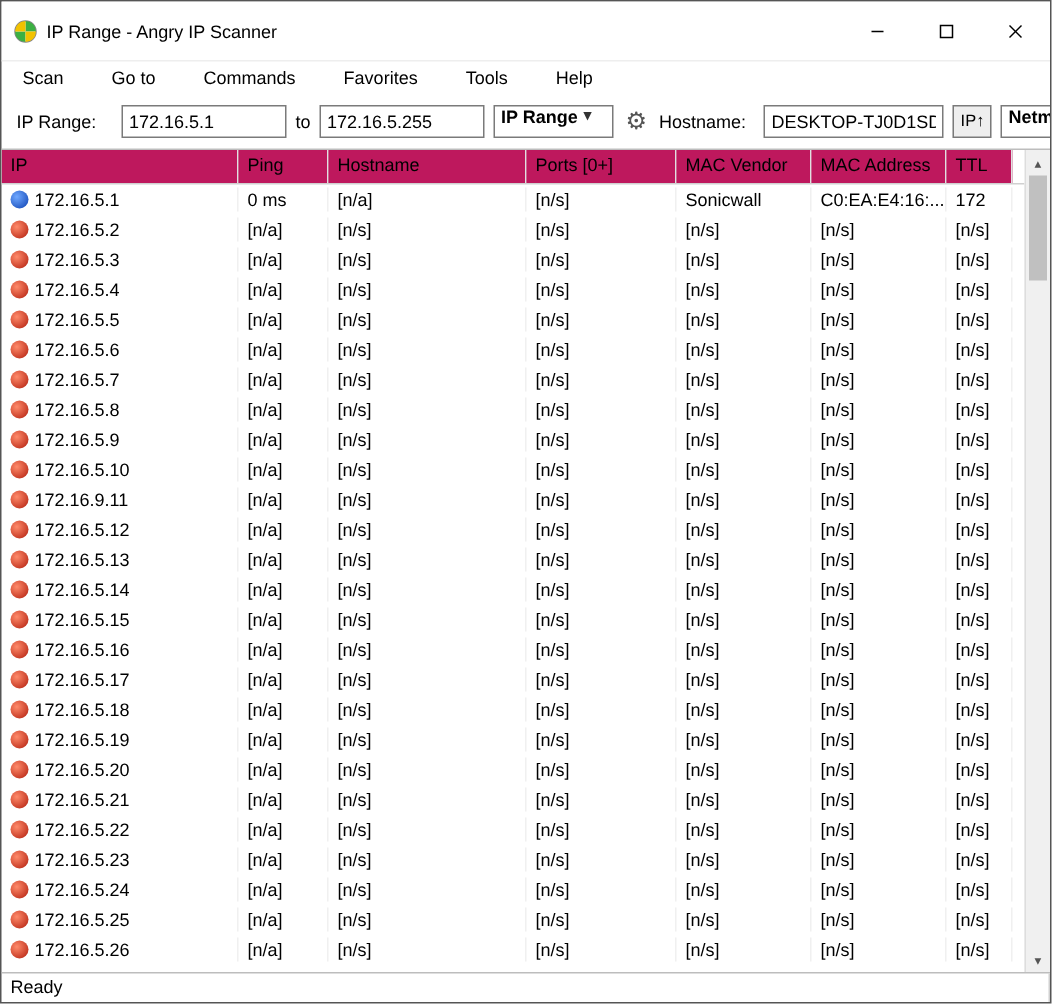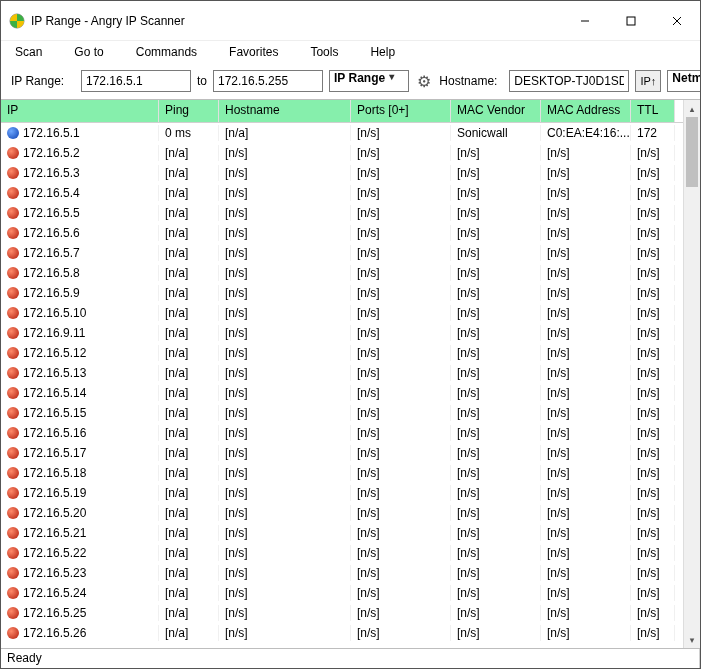--- a/index.html
+++ b/index.html
@@ -102,21 +102,21 @@
   .thead {
     display:flex;
     background:#fff;
     border-bottom:1px solid #d0d0d0;
     height:23px;
   }
   .th {
     padding:3px 6px;
     border-right:1px solid #e0e0e0;
     font-size:12px;
-    background:#86efac;
+    background:#be185d;
     white-space:nowrap;
   }
   .tbody { overflow:hidden auto; }
   .tr {
     display:flex;
     height:20px;
     align-items:center;
   }
   .td {
     padding:1px 6px;

